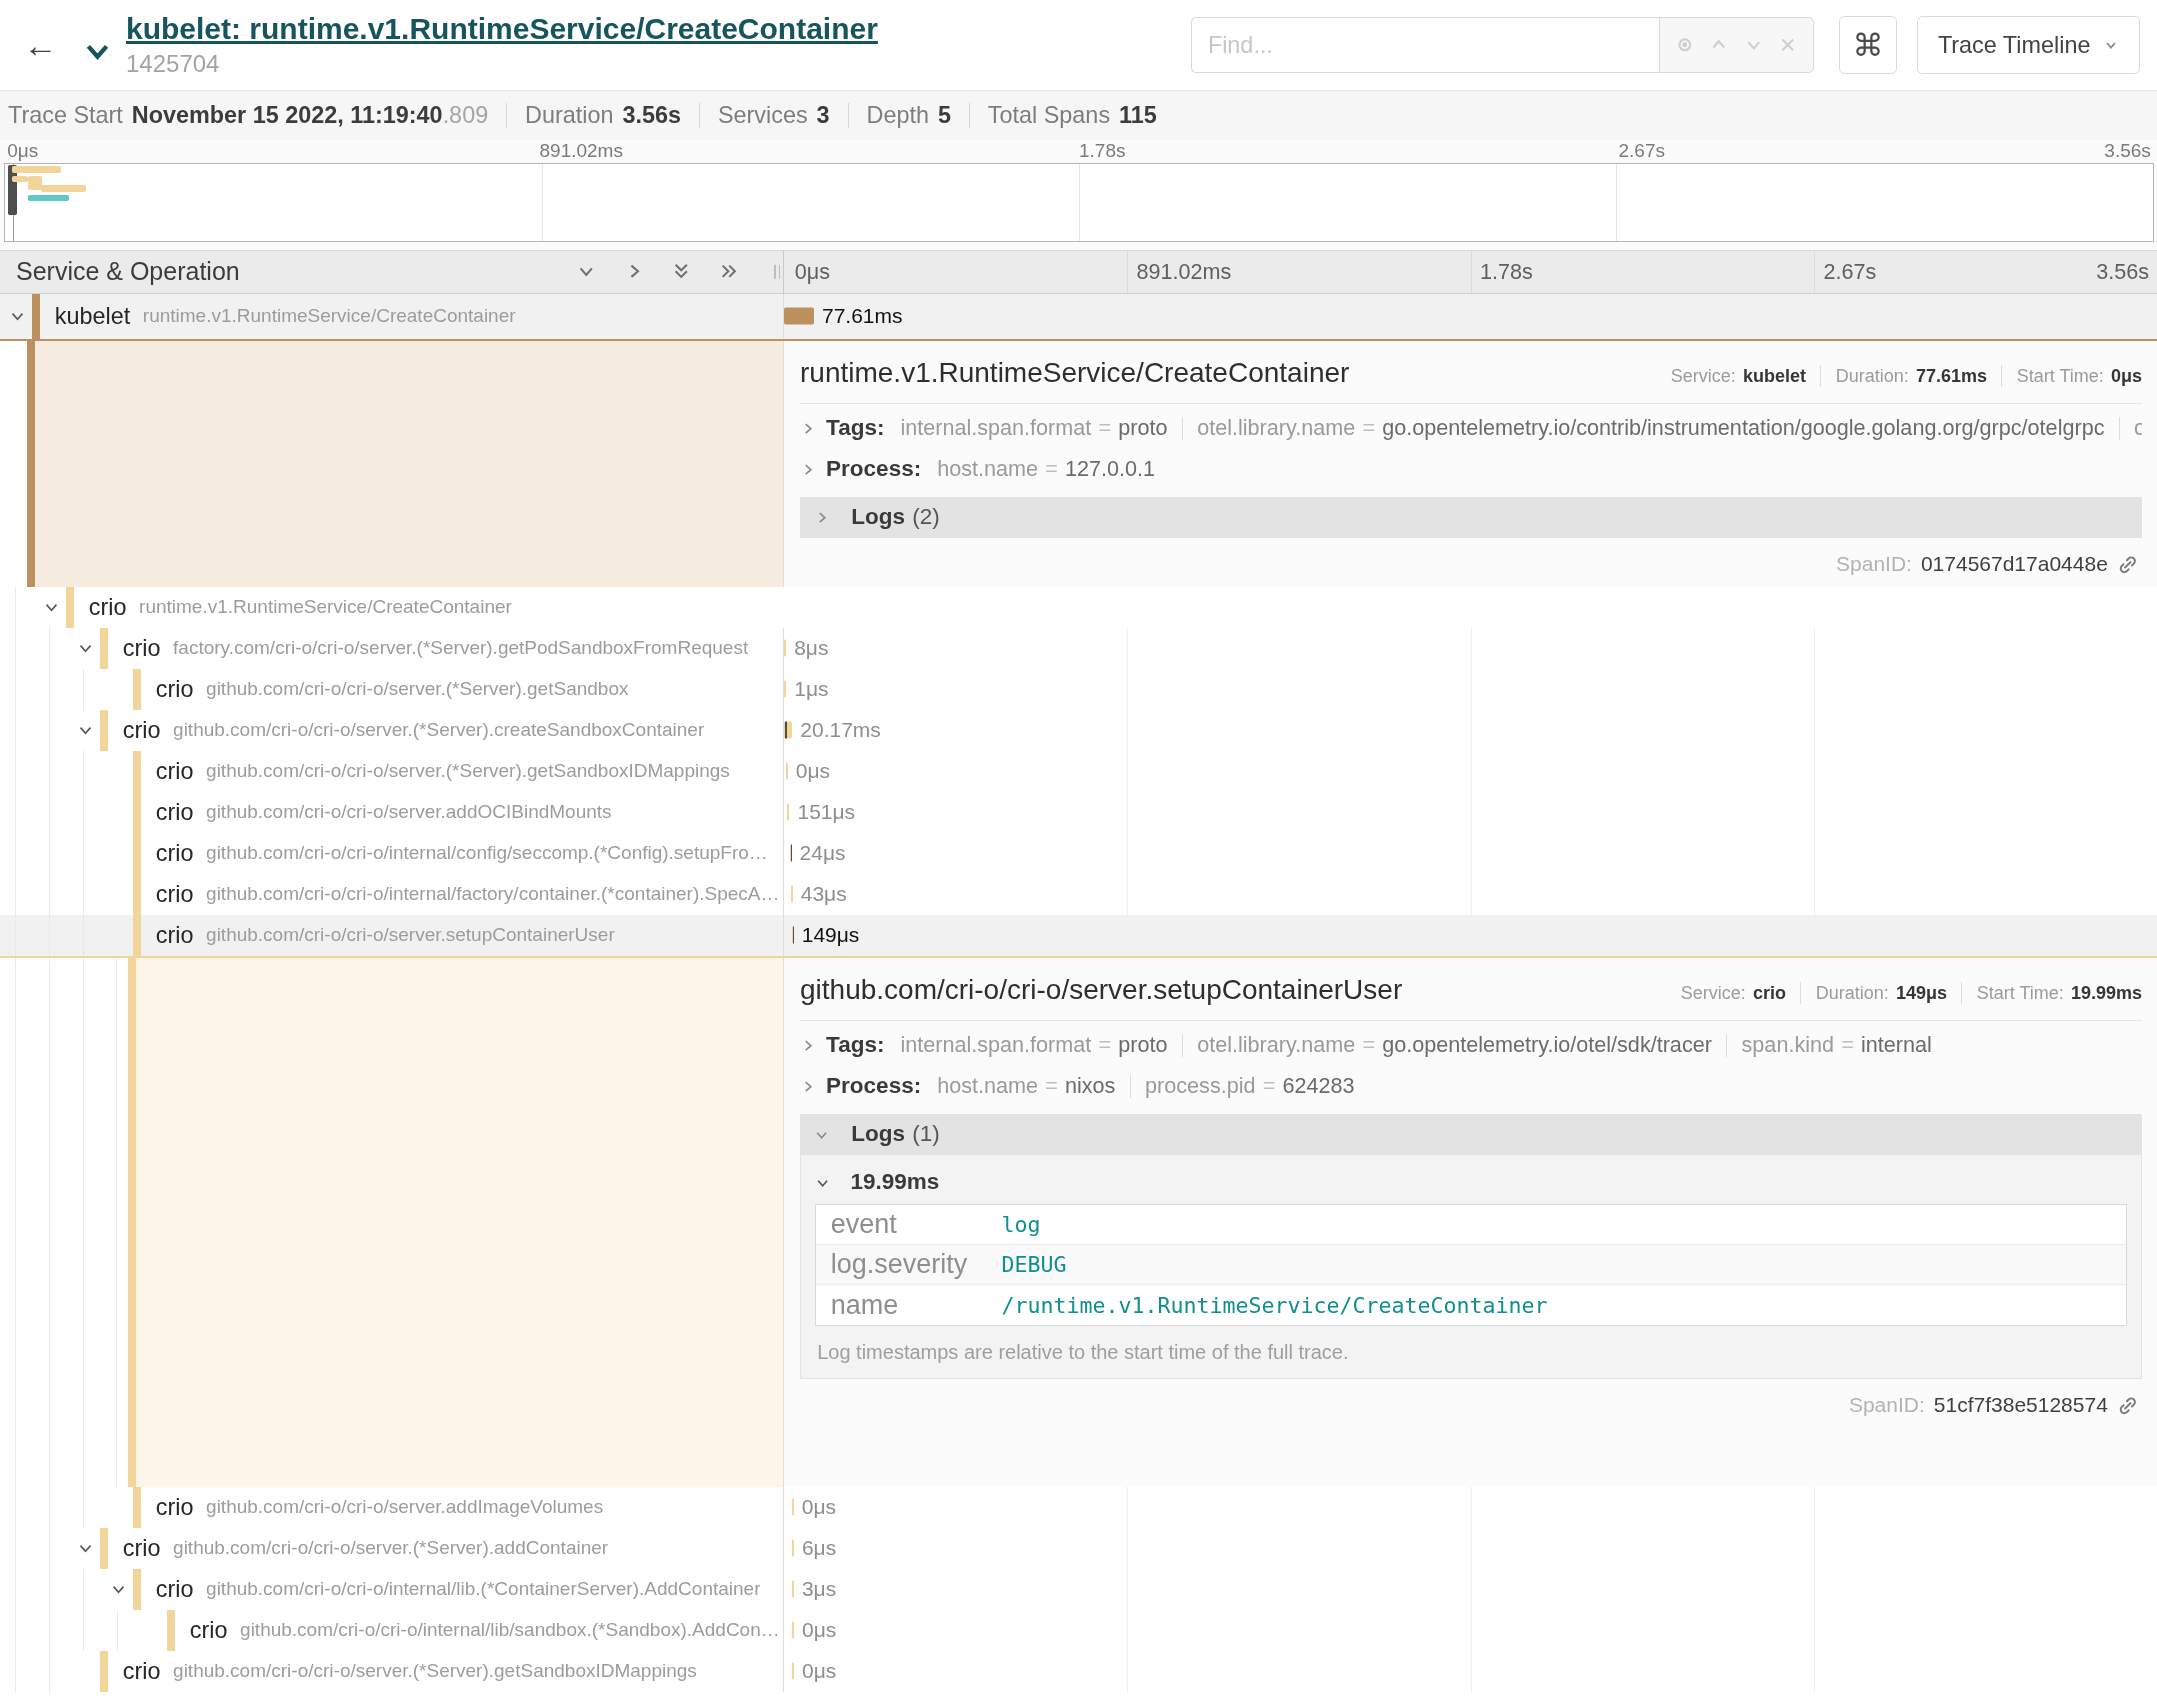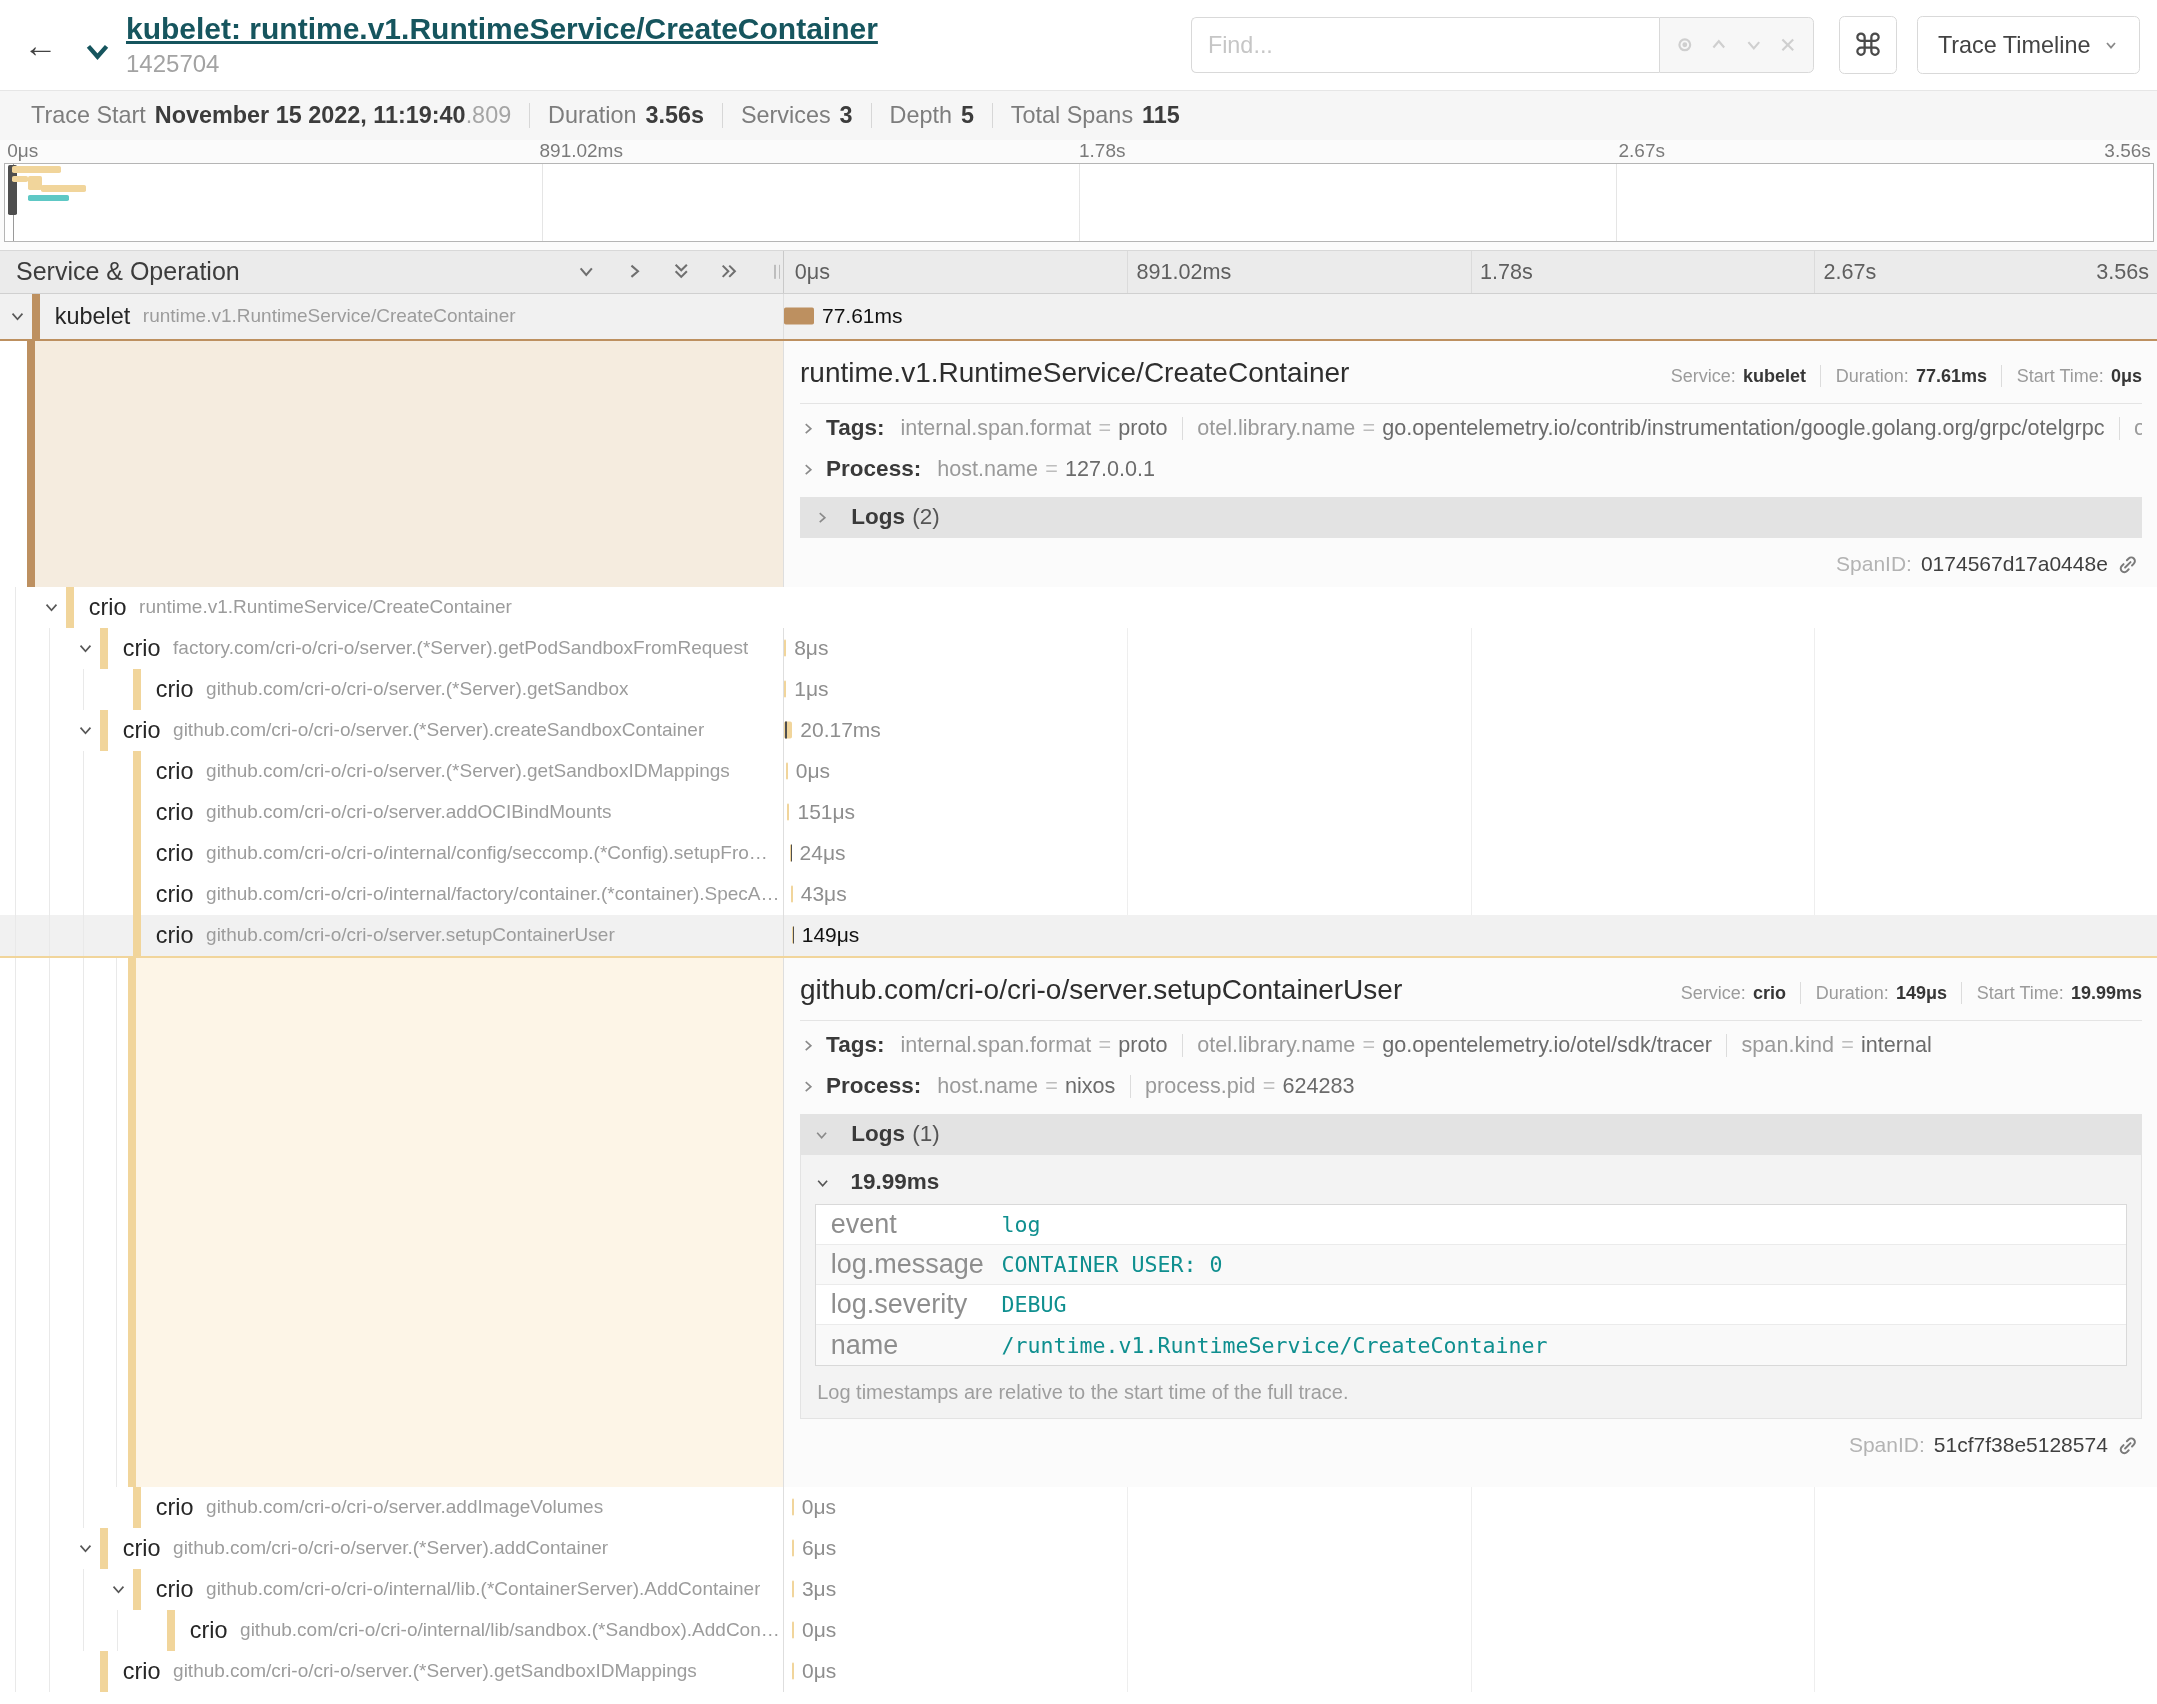--- a/index.html
+++ b/index.html
@@ -24,21 +24,21 @@
     display:flex; align-items:center; justify-content:space-between; padding:0 14.4px; }
   .find-tools svg { width:21.6px; height:21.6px; stroke:#cfcfcf; stroke-width:2.4; fill:none; cursor:pointer; }
   .kbd { width:58px; height:58px; margin-left:25px; border:0.9px solid #d9d9d9; border-radius:5.4px;
     background:#fff; font-size:31px; color:#4a4a4a; cursor:pointer; }
   .view-sel { margin-left:20px; height:58px; padding:0 20px; font-size:23.4px; color:#434343;
     border:0.9px solid #d9d9d9; border-radius:5.4px; background:#fff; display:flex; align-items:center; gap:12.6px; cursor:pointer; }
   .view-sel svg { width:16px; height:16px; stroke:#8a8a8a; stroke-width:2.6; fill:none; }
 
   
   .meta-bar { height:50px; background:#f6f6f6; border-top:0.9px solid #e6e6e6;
-    display:flex; padding:0 31px; font-size:23.4px; color:#7d7d7d; }
+    display:flex; padding:0 8px; font-size:23.4px; color:#7d7d7d; }
   .meta-item { display:flex; align-items:center; white-space:nowrap; }
   .meta-item + .meta-item::before { content:""; width:0.9px; height:25px; background:#d7d7d7; margin:0 18px; }
   .meta-item .ml { margin-right:9px; }
   .meta-item .mv { color:#3c3c3c; font-weight:700; }
   .meta-item .mm { color:#a5a5a5; font-weight:400; }
 
   
   .minimap { background:#fbfbfb; padding-bottom:7.2px; }
   .mm-labels { position:relative; height:23.4px; font-size:19px; color:#7a7a7a; }
   .mm-labels span { position:absolute; bottom:1.8px; }
@@ -643,24 +643,20 @@
         <span>19.99ms</span>
       </div>
       <div class="kv-table">
 
           <div class="kv-tr">
             <span class="kv-k">event</span>
             <span class="kv-v">log</span>
           </div>
 
 
-          <div class="kv-tr">
-            <span class="kv-k">log.message</span>
-            <span class="kv-v">CONTAINER USER: 0</span>
-          </div>
 
           <div class="kv-tr">
             <span class="kv-k">log.severity</span>
             <span class="kv-v">DEBUG</span>
           </div>
 
           <div class="kv-tr">
             <span class="kv-k">name</span>
             <span class="kv-v">/runtime.v1.RuntimeService/CreateContainer</span>
           </div>

